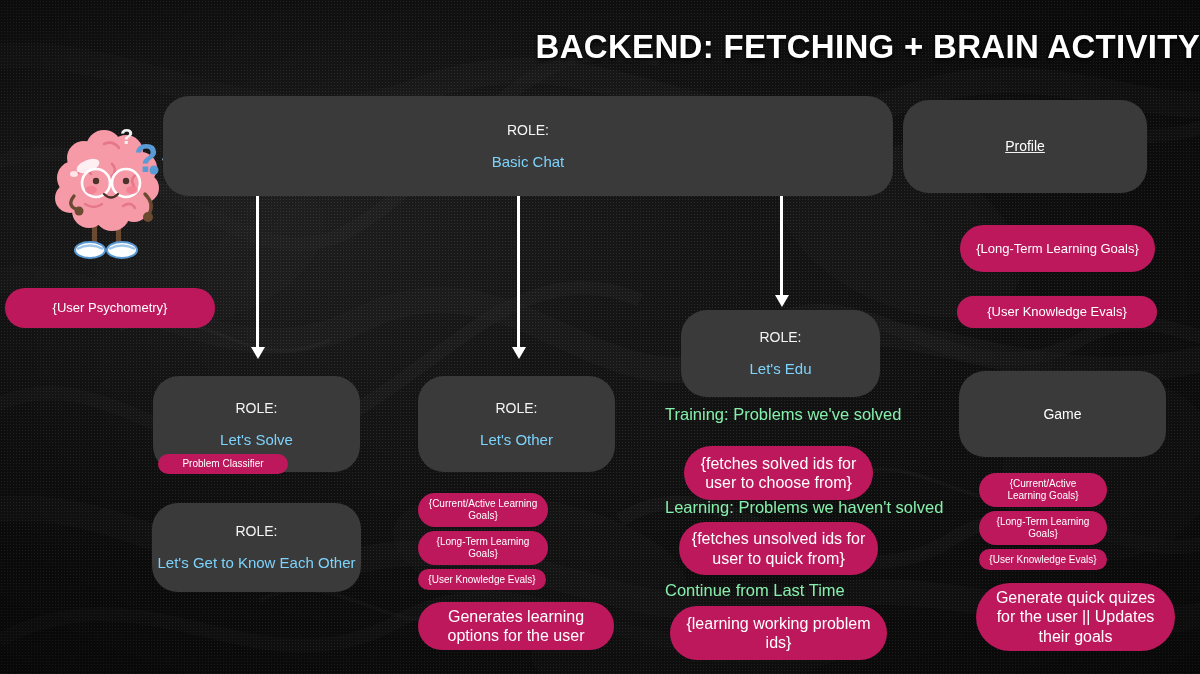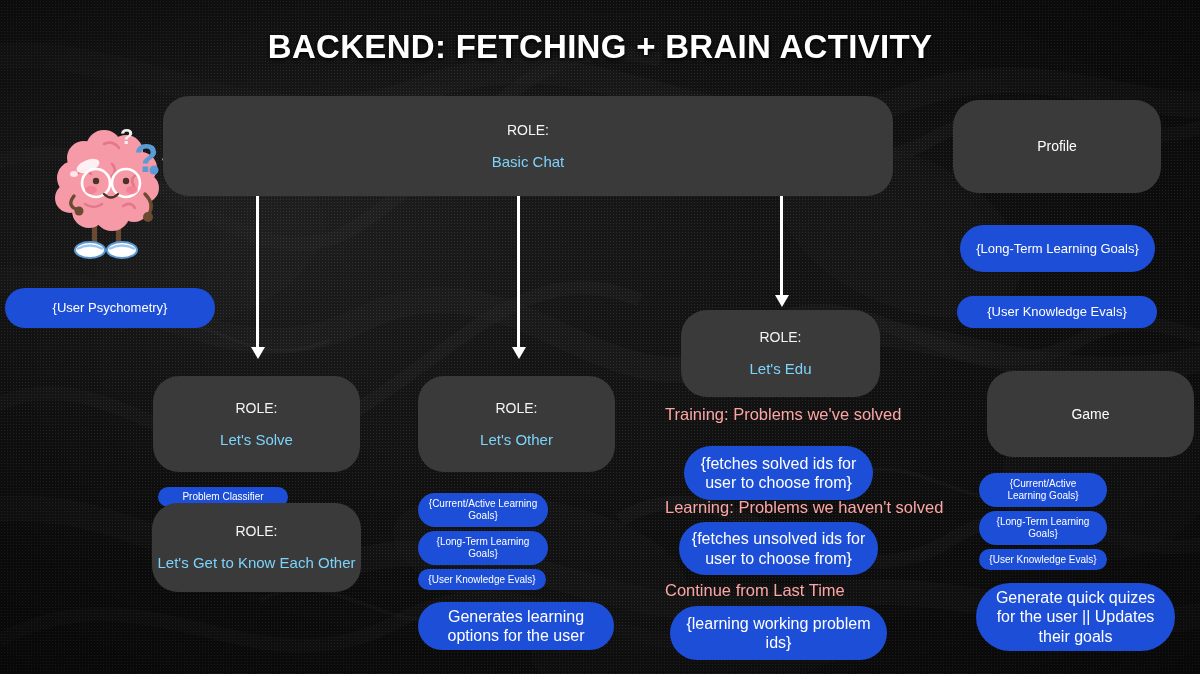--- a/index.html
+++ b/index.html
@@ -41,21 +41,21 @@
   .bg-vignette {
     background: radial-gradient(ellipse 85% 80% at 50% 45%, rgba(0,0,0,0) 35%, rgba(0,0,0,.55) 100%);
   }
 
   
   .title {
     position: absolute;
     top: 28px;
     left: 0;
     width: 1200px;
-    text-align: center;
+    text-align: right;
     font-size: 33px;
     font-weight: bold;
     letter-spacing: .3px;
     color: #ffffff;
     text-shadow: 0 2px 5px rgba(0,0,0,.85), 0 0 2px rgba(0,0,0,.9);
     font-family: "Liberation Sans", sans-serif;
   }
 
   
   .card {
@@ -80,21 +80,21 @@
     color: #7dd3fc;
   }
   .card .plain-label {
     font-size: 14px;
     color: #ffffff;
   }
 
   
   .pill {
     position: absolute;
-    background: #1d4ed8;
+    background: #be185d;
     border-radius: 40px;
     color: #ffffff;
     display: flex;
     align-items: center;
     justify-content: center;
     text-align: center;
     line-height: 1.2;
     padding: 4px 10px;
   }
   .pill.sm  { font-size: 10px; }
@@ -127,21 +127,21 @@
     font-family: "Liberation Sans", sans-serif;
     line-height: 1;
   }
   .q1 { color: #f0f0f0; font-size: 22px; }
   .q2 { color: #5b9bd5; font-size: 40px; }
   .q3 { color: #a8c8e8; font-size: 24px; }
 
   
   .edu-heading {
     position: absolute;
-    color: #fca5a5;
+    color: #86efac;
     font-size: 16.5px;
     white-space: nowrap;
   }
 </style>
 </head>
 <body>
 
 <div id="slide">
 
   <div class="bg-layer bg-base"></div>
@@ -253,21 +253,21 @@
   </div>
 
   <div class="arrow" style="left:256px; top:196px; height:152px;"></div>
   <div class="arrow" style="left:517px; top:196px; height:152px;"></div>
   <div class="arrow" style="left:780px; top:196px; height:100px;"></div>
 
   <div class="card" style="left:153px; top:376px; width:207px; height:96px;">
     <span class="role-label">ROLE:</span>
     <span class="role-value">Let's Solve</span>
   </div>
-  <div class="pill sm" style="left:158px; top:454px; width:130px; height:20px;margin-top:33px;">
+  <div class="pill sm" style="left:158px; top:454px; width:130px; height:20px;">
     <span>Problem Classifier</span>
   </div>
 
   <div class="card" style="left:152px; top:503px; width:209px; height:89px;">
     <span class="role-label">ROLE:</span>
     <span class="role-value">Let's Get to Know Each Other</span>
   </div>
 
   <div class="card" style="left:418px; top:376px; width:197px; height:96px;">
     <span class="role-label">ROLE:</span>
@@ -291,39 +291,39 @@
     <span class="role-value">Let's Edu</span>
   </div>
 
   <div class="edu-heading" style="left:665px; top:405px;">Training: Problems we've solved</div>
   <div class="pill lg" style="left:684px; top:434px; width:189px; height:54px;margin-top:12px;">
     <span>{fetches solved ids for user to choose from}</span>
   </div>
 
   <div class="edu-heading" style="left:665px; top:498px;">Learning: Problems we haven't solved</div>
   <div class="pill lg" style="left:679px; top:522px; width:199px; height:53px;">
-    <span>{fetches unsolved ids for user to choose from}</span>
+    <span>{fetches unsolved ids for user to quick from}</span>
   </div>
 
   <div class="edu-heading" style="left:665px; top:581px;">Continue from Last Time</div>
   <div class="pill lg" style="left:670px; top:606px; width:217px; height:54px;">
     <span>{learning working problem ids}</span>
   </div>
 
-  <div class="card" style="left:953px; top:100px; width:208px; height:93px;">
+  <div class="card" style="left:903px; top:100px; width:244px; height:93px;text-decoration:underline;">
     <span class="plain-label">Profile</span>
   </div>
   <div class="pill md" style="left:960px; top:225px; width:195px; height:47px;">
     <span>{Long-Term Learning Goals}</span>
   </div>
   <div class="pill md" style="left:957px; top:296px; width:200px; height:32px;">
     <span>{User Knowledge Evals}</span>
   </div>
 
-  <div class="card" style="left:959px; top:371px; width:207px; height:86px;margin-left:28px;">
+  <div class="card" style="left:959px; top:371px; width:207px; height:86px;">
     <span class="plain-label">Game</span>
   </div>
   <div class="pill sm" style="left:979px; top:473px; width:128px; height:34px;">
     <span>{Current/Active Learning Goals}</span>
   </div>
   <div class="pill sm" style="left:979px; top:511px; width:128px; height:34px;">
     <span>{Long-Term Learning Goals}</span>
   </div>
   <div class="pill sm" style="left:979px; top:549px; width:128px; height:21px;">
     <span>{User Knowledge Evals}</span>

